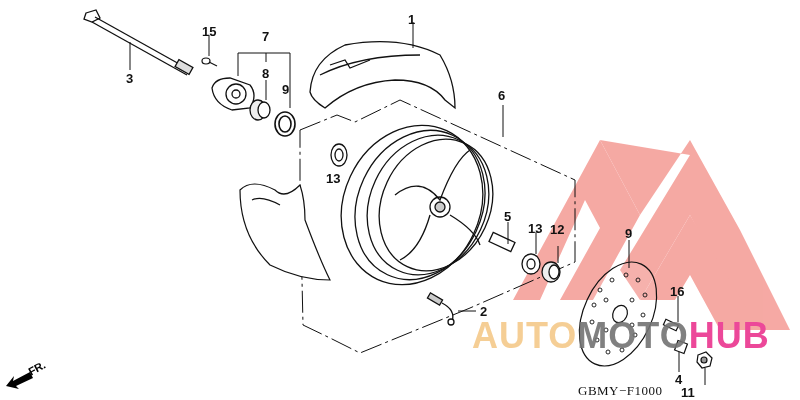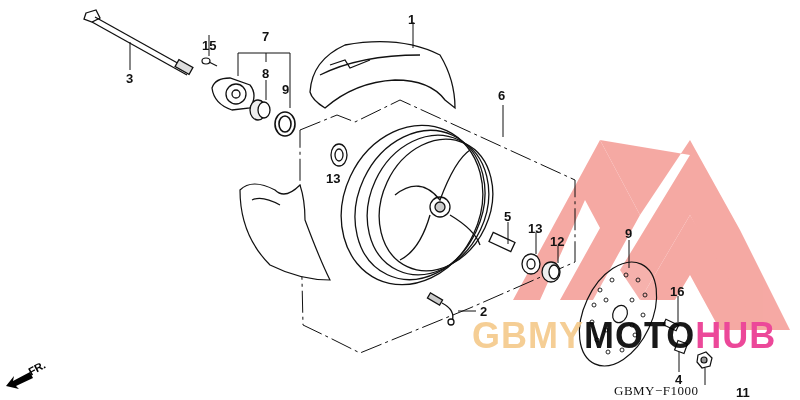--- a/index.html
+++ b/index.html
@@ -6,21 +6,21 @@
   body { width:800px; height:400px; position:relative; overflow:hidden;
          font-family: "Liberation Sans", sans-serif; }
   #canvas { position:absolute; left:0; top:0; width:800px; height:400px; }
   .callout { position:absolute; font-family:"Liberation Sans", sans-serif;
              font-size:13px; font-weight:bold; color:#111; line-height:1; }
   .code { position:absolute; font-family:"Liberation Serif", serif;
           font-size:13px; color:#111; letter-spacing:0.5px; }
   .wm { position:absolute; left:472px; top:318px; font-family:"Liberation Sans", sans-serif;
         font-size:36px; font-weight:bold; letter-spacing:1px; line-height:1; }
   .wm .p1 { color:#f5c98a; opacity:0.9; }
-  .wm .p2 { color:#000000; opacity:0.9; }
+  .wm .p2 { color:#737373; opacity:0.9; }
   .wm .p3 { color:#ec4899; }
   .fr { position:absolute; left:28px; top:362px; font-family:"Liberation Sans", sans-serif;
         font-size:11px; font-weight:bold; color:#000; transform:rotate(-28deg); }
 </style>
 </head>
 <body>
 
 <svg id="canvas" viewBox="0 0 800 400" xmlns="http://www.w3.org/2000/svg">
 
   <g fill="#f5a09a" opacity="0.9">
@@ -166,25 +166,25 @@
 <div class="callout" style="left:408px;top:13px;">1</div>
 <div class="callout" style="left:480px;top:305px;">2</div>
 <div class="callout" style="left:126px;top:72px;">3</div>
 <div class="callout" style="left:675px;top:373px;">4</div>
 <div class="callout" style="left:504px;top:210px;">5</div>
 <div class="callout" style="left:498px;top:89px;">6</div>
 <div class="callout" style="left:262px;top:30px;">7</div>
 <div class="callout" style="left:262px;top:67px;">8</div>
 <div class="callout" style="left:625px;top:227px;">9</div>
 <div class="callout" style="left:670px;top:285px;">16</div>
-<div class="callout" style="left:736px;top:386px;">11</div>
-<div class="callout" style="left:550px;top:235px;">12</div>
+<div class="callout" style="left:681px;top:386px;">11</div>
+<div class="callout" style="left:550px;top:223px;">12</div>
 <div class="callout" style="left:326px;top:172px;">13</div>
 <div class="callout" style="left:528px;top:222px;">13</div>
 <div class="callout" style="left:282px;top:83px;">9</div>
-<div class="callout" style="left:202px;top:39px;">15</div>
+<div class="callout" style="left:202px;top:25px;">15</div>
 
-<div class="code" style="left:614px;top:383px;">GBMY−F1000</div>
+<div class="code" style="left:578px;top:383px;">GBMY−F1000</div>
 <div class="fr">FR.</div>
 
 <div class="wm">
-  <span class="p1">GBMY</span><span class="p2">MOTO</span><span class="p3">HUB</span>
+  <span class="p1">AUTO</span><span class="p2">MOTO</span><span class="p3">HUB</span>
 </div>
 
 </body></html>

